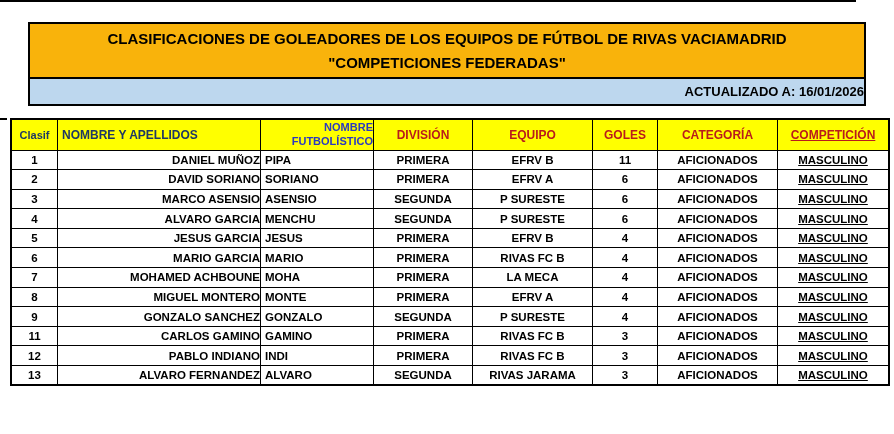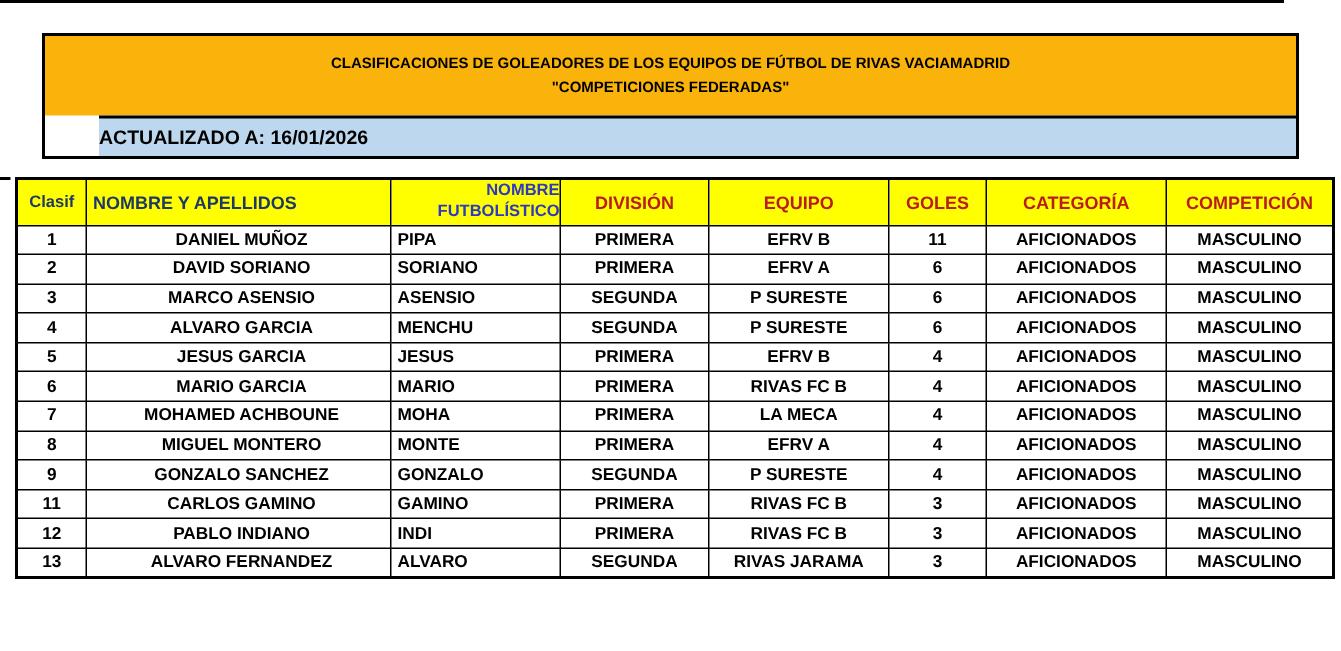--- a/index.html
+++ b/index.html
@@ -18,30 +18,30 @@
   }
   .banner{
     position:absolute;left:28px;top:22px;width:838px;
     border:2px solid #000;box-sizing:border-box;
   }
   .banner-title{
     background:#F9B30B;
     height:53px;
     display:flex;flex-direction:column;justify-content:center;
     text-align:center;
-    font-weight:bold;font-size:10px;line-height:1.55;
+    font-weight:bold;font-size:15px;line-height:1.55;
     color:#000;
     align-items:center;
   }
   .banner-updated{
     background:#BDD7EE;
     border-top:2px solid #000;
     height:25px;
-    display:flex;align-items:center;justify-content:flex-start;
-    font-weight:bold;font-size:13px;color:#000;margin-left:36px;
+    display:flex;align-items:center;justify-content:flex-end;
+    font-weight:bold;font-size:13px;color:#000;
   }
   .ranking-table{
     position:absolute;left:10px;top:118px;
     border-collapse:collapse;table-layout:fixed;
     width:876px;
     border:2px solid #000;
   }
   .ranking-table th,.ranking-table td{
     border:1.5px solid #000;
     overflow:hidden;white-space:nowrap;
@@ -50,27 +50,27 @@
     font-weight:bold;
   }
   .ranking-table thead tr{height:31px;}
   .ranking-table tbody tr{height:19.6px;background:#fff;}
   .ranking-table th{
     background:#FFFF00;
     font-size:12px;color:#b91c1c;
   }
   .ranking-table td{font-size:11.5px;color:#000;}
   .col0{width:45px;text-align:center;}
-  .col1{width:198px;text-align:center;padding-left:4px !important;}
+  .col1{width:198px;text-align:right;padding-left:4px !important;}
   .col2{width:112px;text-align:left;padding-left:4px !important;}
   .col3{width:98px;text-align:center;}
   .col4{width:119px;text-align:center;}
   .col5{width:64px;text-align:center;}
   .col6{width:119px;text-align:center;}
-  .col7{width:110px;text-align:center;}
+  .col7{width:110px;text-align:center;text-decoration:underline;}
   thead .col0{font-size:11px;color:#1F3864;}
   thead .col1{color:#1F3864;text-align:left;}
   thead .col2{
     font-size:11px;line-height:1.25;
     color:#2B3AC0;
     text-align:right;padding-left:0 !important;
     white-space:normal;
   }
 </style>
 </head>

